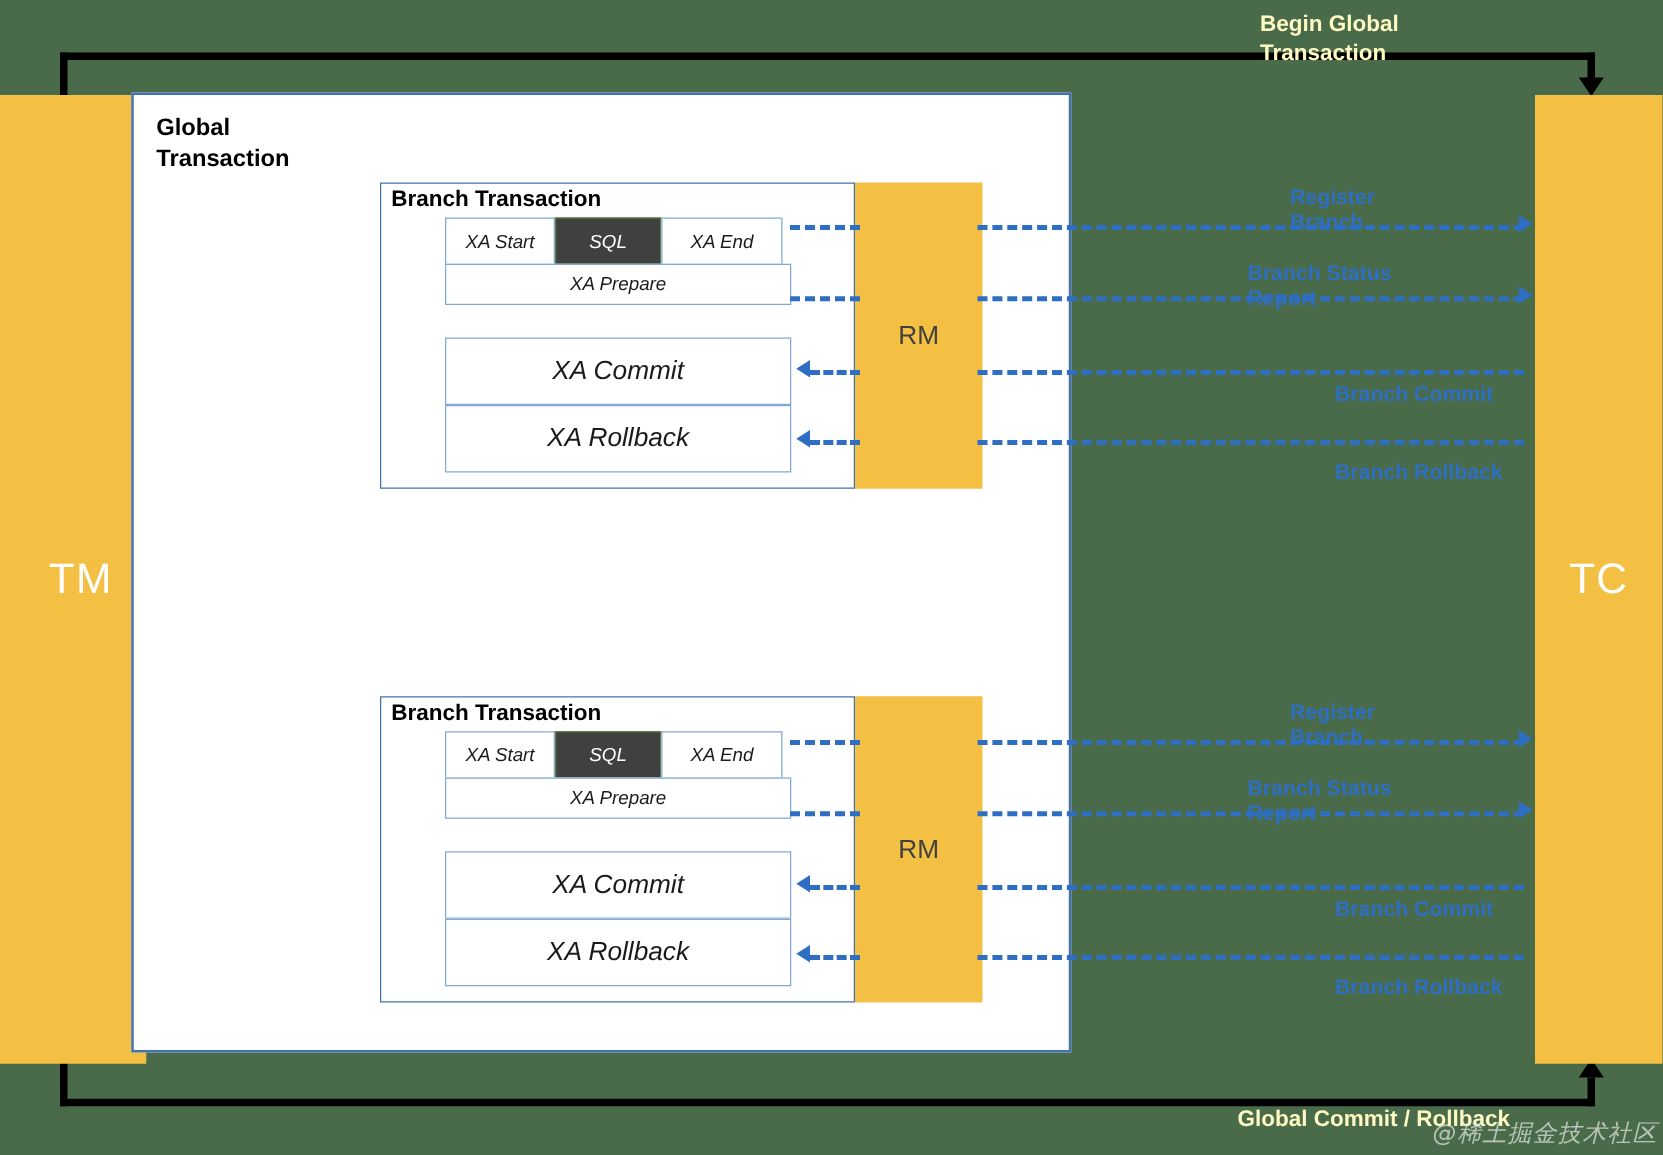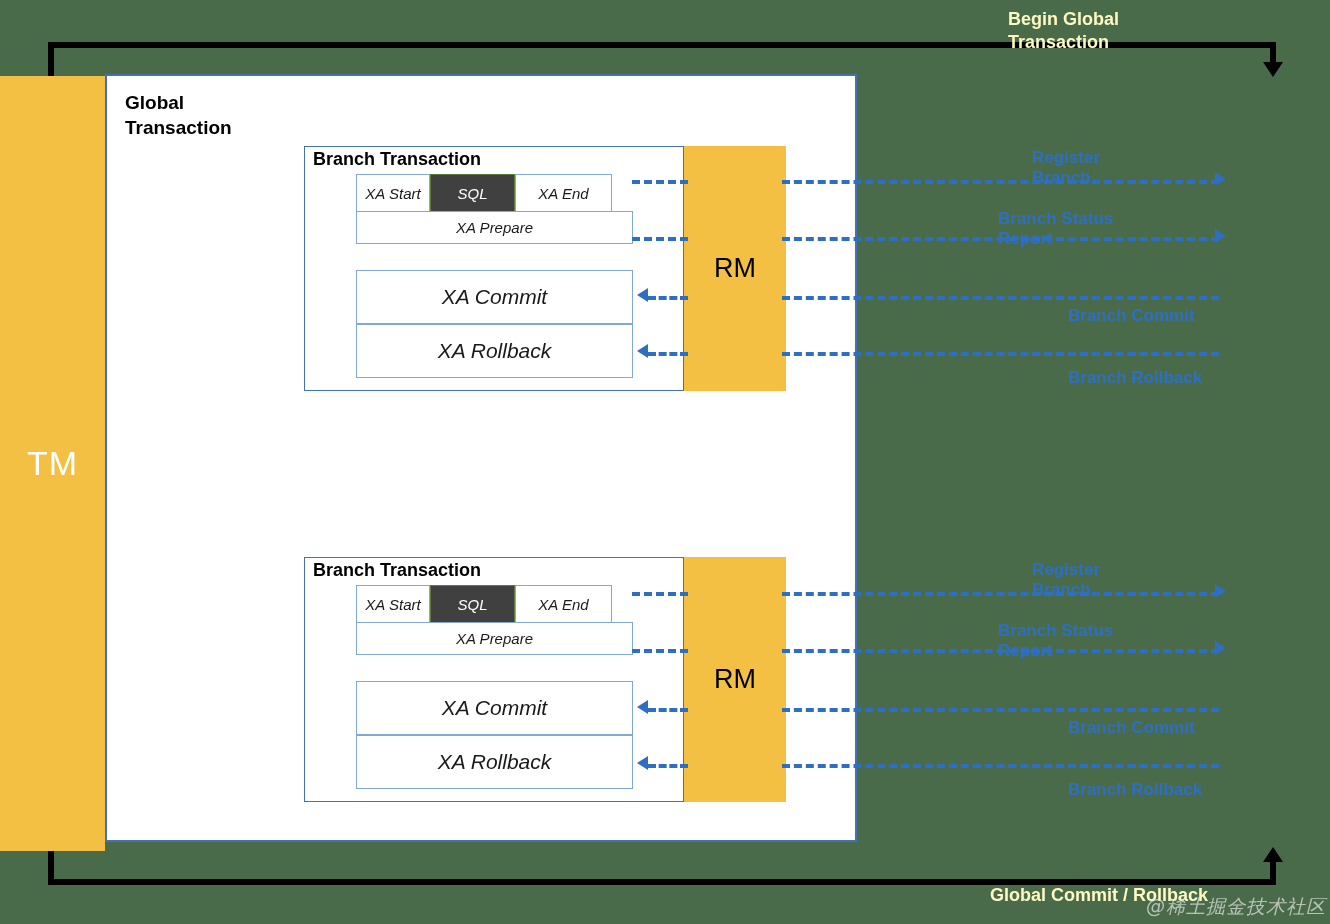--- a/index.html
+++ b/index.html
@@ -7,21 +7,21 @@
     width:1330px;height:924px;
     background:#4a6b4a;
     font-family:"Liberation Sans", sans-serif;
     position:relative;overflow:hidden;
   }
   .canvas{position:absolute;inset:0;}
 
   
   .tm-col{
     position:absolute;left:0;top:76px;width:105px;height:775px;
-    background:#f3c044;display:flex;align-items:center;justify-content:center;
+    background:#f3c044;display:flex;align-items:center;justify-content:center;padding-left:12px;
   }
   .tc-col{
     position:absolute;left:1228px;top:76px;width:102px;height:775px;
     background:#f3c044;display:flex;align-items:center;justify-content:center;
   }
   .col-label{
     color:#ffffff;font-size:34px;font-weight:400;letter-spacing:1px;
   }
 
   
@@ -50,21 +50,21 @@
   
   .xa-top{
     position:absolute;left:51px;top:27px;width:277px;height:38px;
     display:flex;box-sizing:border-box;
   }
   .xa-cell{
     border:1.5px solid #82a9d4;box-sizing:border-box;
     display:flex;align-items:center;justify-content:center;
     font-style:italic;font-size:15px;color:#1a1a1a;background:#fff;
   }
-  .xa-cell.start{width:74px;}
+  .xa-cell.start{width:88px;}
   .xa-cell.sql{width:85px;background:#404040;color:#ffffff;border-color:#5c7c37;}
   .xa-cell.end{width:97px;}
   .xa-prepare{
     position:absolute;left:51px;top:64px;width:277px;height:33px;
     border:1.5px solid #82a9d4;box-sizing:border-box;background:#fff;
     display:flex;align-items:center;justify-content:center;
     font-style:italic;font-size:15px;color:#1a1a1a;
   }
   .xa-big{
     position:absolute;left:51px;width:277px;height:54px;
@@ -75,21 +75,21 @@
   .xa-big.commit{top:123px;}
   .xa-big.rollback{top:177px;}
 
   
   .rm-box{
     position:absolute;left:684px;width:102px;height:245px;
     background:#f3c044;display:flex;align-items:center;justify-content:center;
   }
   .rm-box.r1{top:146px;}
   .rm-box.r2{top:557px;}
-  .rm-label{color:#000000;font-size:27px;}
+  .rm-label{color:#404040;font-size:21px;}
 
   
   .dash{
     position:absolute;height:0;border-top:4px dashed #2e6fc4;
   }
   .arrow-r{
     position:absolute;width:0;height:0;
     border-left:11px solid #2e6fc4;
     border-top:7px solid transparent;border-bottom:7px solid transparent;
   }
@@ -145,20 +145,23 @@
   <div class="blk" style="left:48px;top:845px;width:6px;height:40px;"></div>
   <div class="blk" style="left:48px;top:879px;width:1228px;height:6px;"></div>
   <div class="blk" style="left:1270px;top:862px;width:6px;height:23px;"></div>
   <div class="arrow-up" style="left:1263px;top:847px;"></div>
   <div class="blk-label" style="left:990px;top:884px;text-align:right;">Global Commit / Rollback</div>
 
   <div class="tm-col">
     <span class="col-label">TM</span>
   </div>
 
+  <div class="tc-col">
+    <span class="col-label">TC</span>
+  </div>
 
   <div class="global-box">
     <div class="global-title">Global
 Transaction</div>
   </div>
 
   <div class="branch-box b1">
     <div class="branch-title">Branch Transaction</div>
     <div class="xa-top">
       <div class="xa-cell start">XA Start</div>

